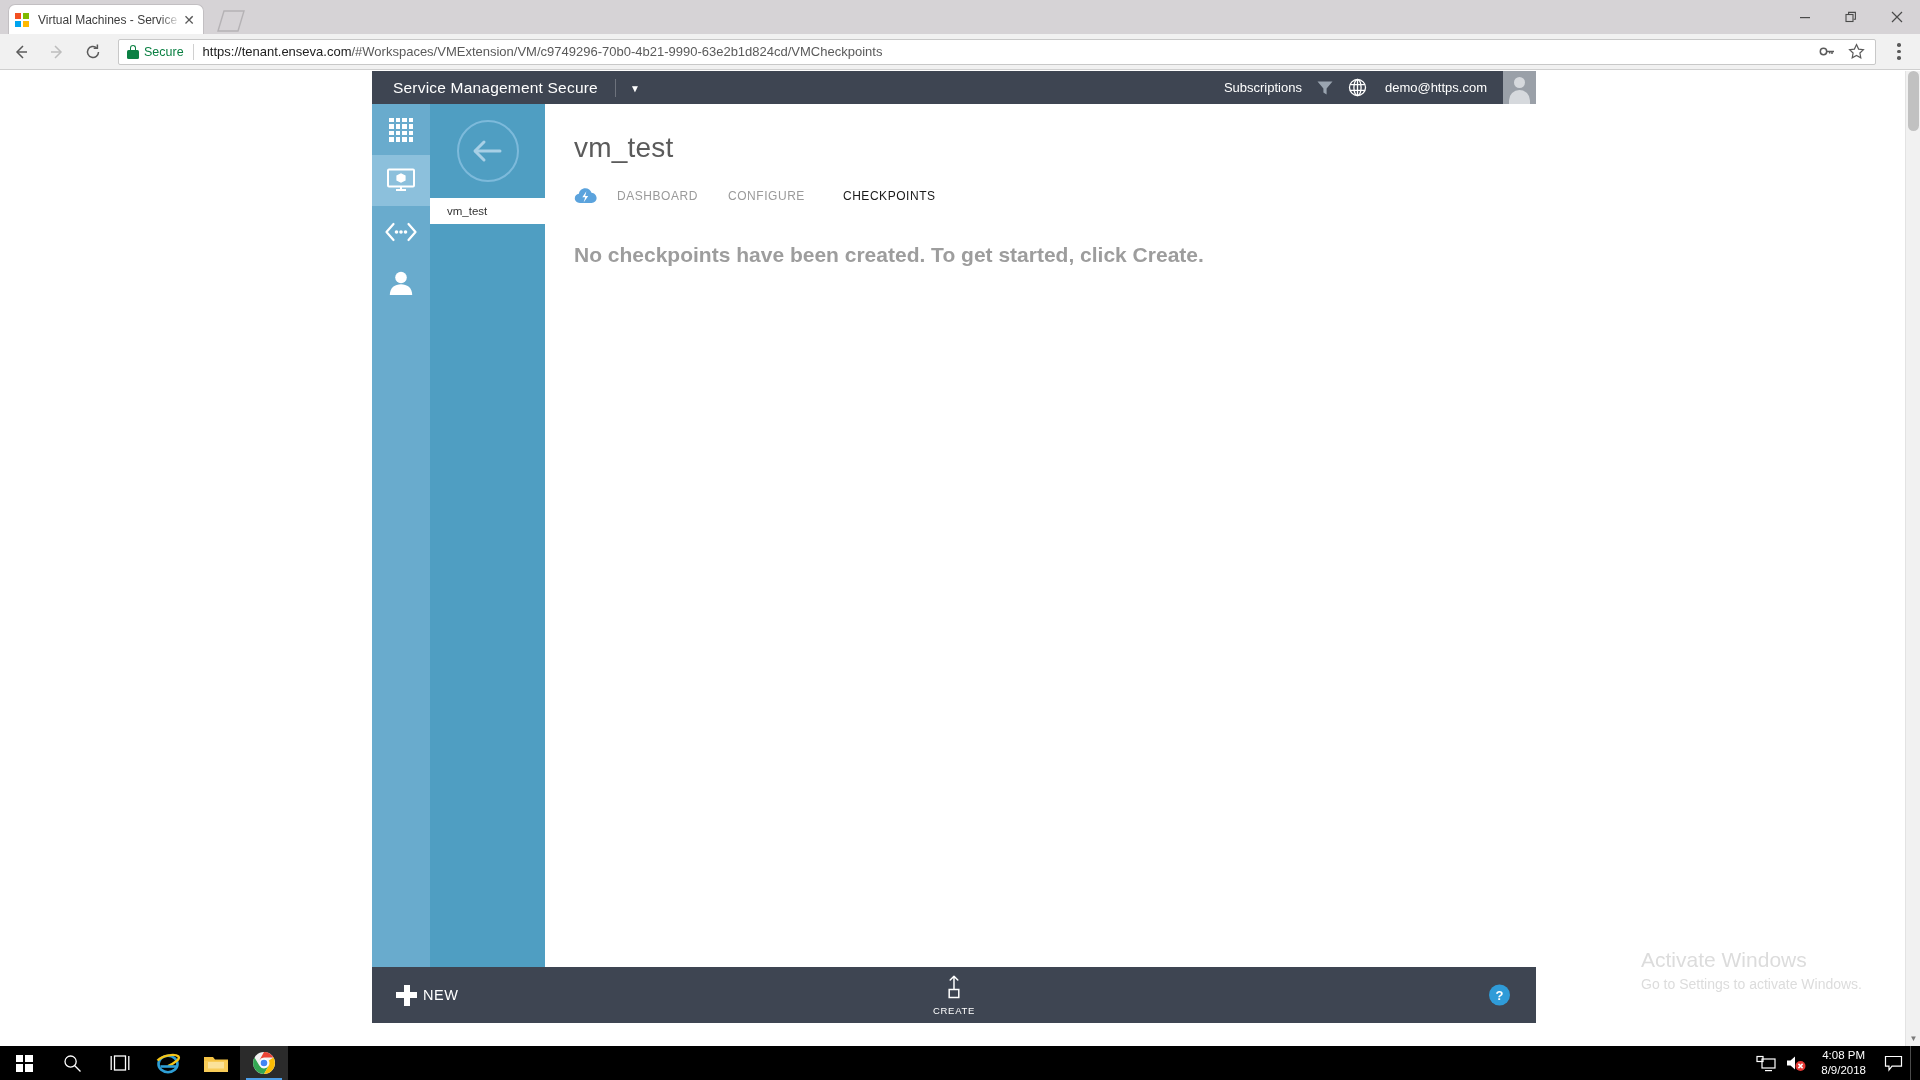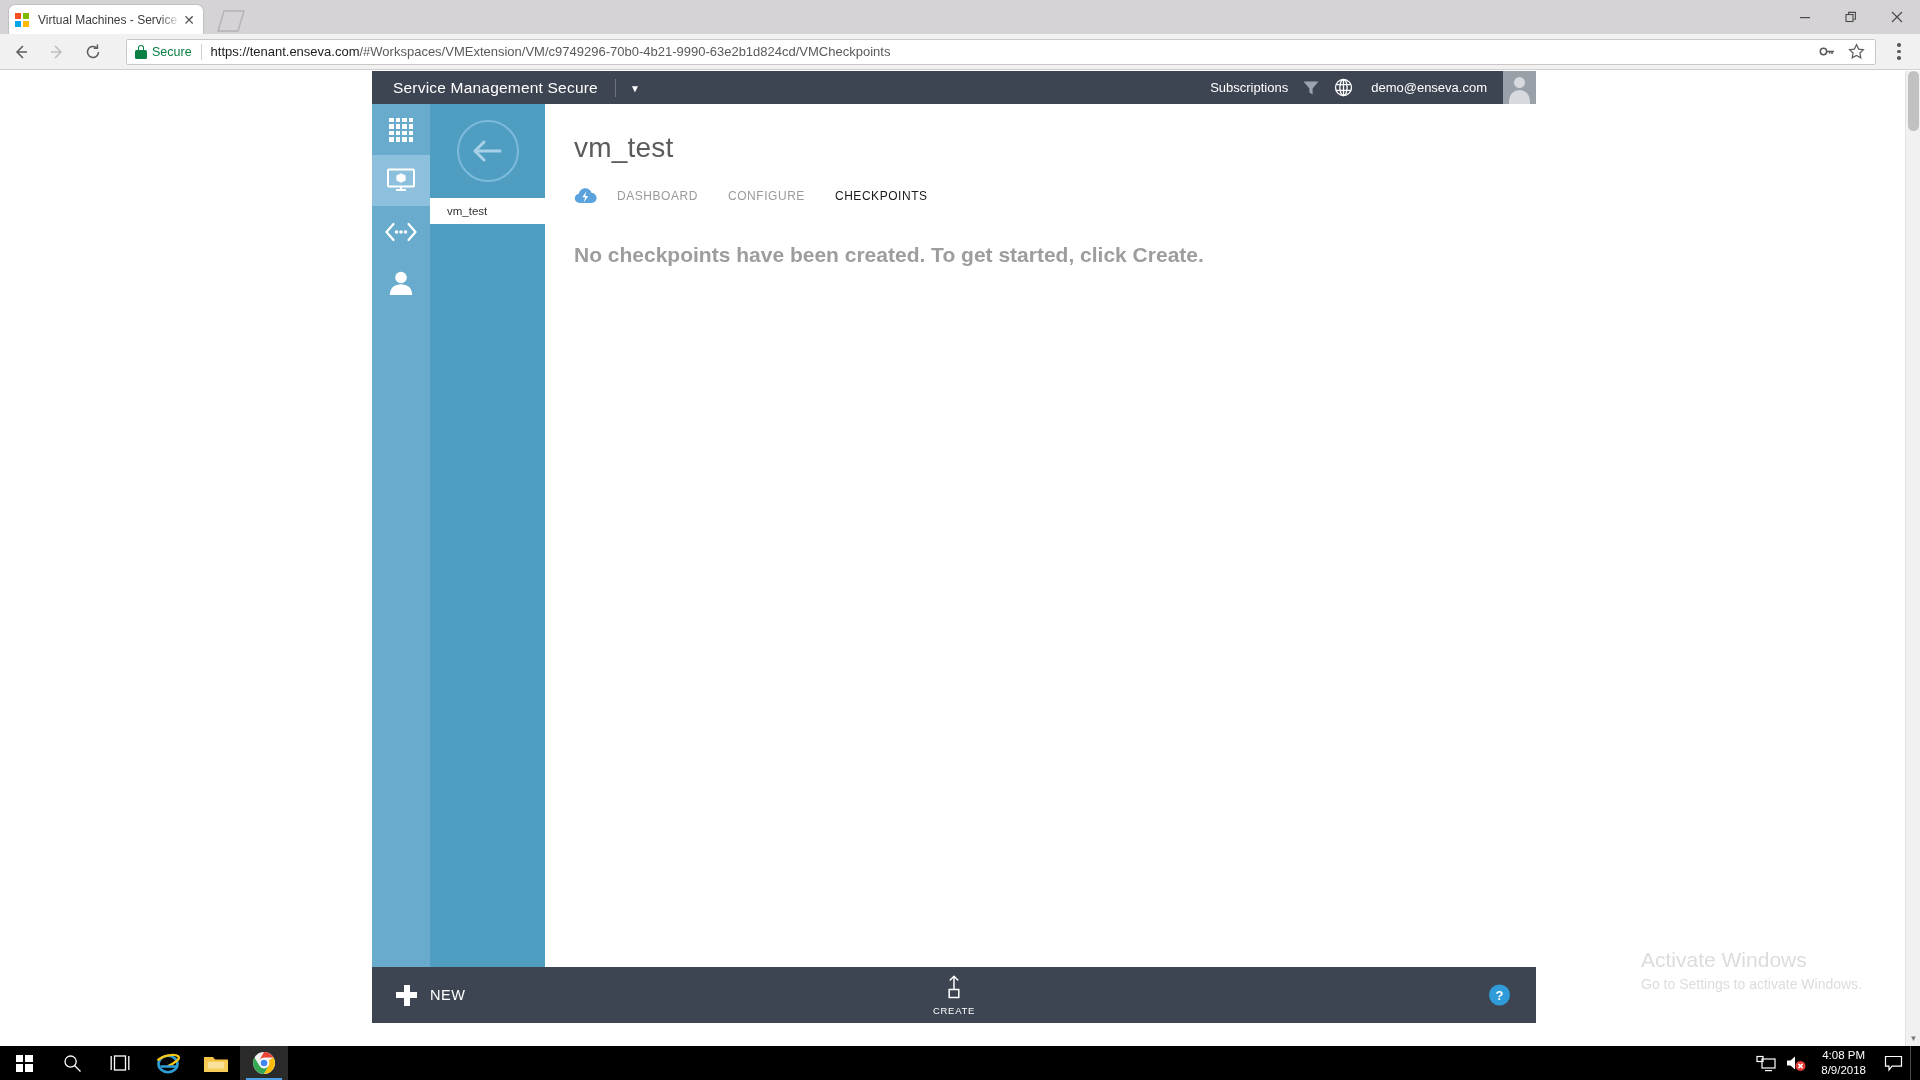--- a/index.html
+++ b/index.html
@@ -52,21 +52,21 @@
   
   .toolbar {
     position: absolute; top: 34px; left: 0; width: 1920px; height: 36px;
     background: #f1f1f1; border-bottom: 1px solid #cfcfcf;
     display: flex; align-items: center;
   }
   .navbtn { width: 30px; height: 30px; margin-left: 6px; display: flex; align-items: center; justify-content: center; color: #5a5a5a; }
   .navbtn.disabled { color: #bdbdbd; }
   .navbtn svg { display: block; }
   .omnibox {
-    flex: 1 1 auto; height: 26px; margin: 0 8px 0 18px;
+    flex: 1 1 auto; height: 26px; margin: 0 8px 0 10px;
     background: #ffffff; border: 1px solid #c8c8c8; border-radius: 2px;
     display: flex; align-items: center; padding: 0 6px;
   }
   .lock-icon { width: 12px; height: 14px; position: relative; margin: 0 5px 0 2px; }
   .lock-icon .body { position: absolute; left: 0; bottom: 0; width: 12px; height: 9px; background: #0b8043; border-radius: 1.5px;}
   .lock-icon .shackle { position: absolute; left: 3px; top: 0; width: 6px; height: 7px; border: 1.6px solid #0b8043; border-bottom: none; border-top-left-radius: 4px; border-top-right-radius: 4px;}
   .secure-label { font-size: 12.5px; color: #0b8043; margin-right: 9px; }
   .omnibox-sep { width: 1px; height: 16px; background: #d0d0d0; margin-right: 9px; }
   .url { font-size: 13px; color: #5a5a5a; white-space: nowrap; }
   .url b { color: #202020; font-weight: normal; }
@@ -140,30 +140,30 @@
     position: absolute; left: 173px; top: 33px; width: 991px; height: 919px;
     background: #ffffff;
   }
   .vm-title { font-size: 28px; color: #5b5b5b; font-weight: normal; margin: 28px 0 0 29px; letter-spacing: .2px;}
   .tabs { display: flex; align-items: center; margin: 22px 0 0 29px; }
   .vm-cloud-icon { width: 24px; height: 20px; margin-right: 19px; }
   .vm-cloud-icon svg { display: block; }
   .tab-link {
     font-size: 12px; color: #9a9a9a; letter-spacing: .55px; margin-right: 30px; white-space: nowrap;
   }
-  .tab-link.active { color: #1a1a1a; }
+  .tab-link.active { color: #1a1a1a; margin-left: 8px; }
   .empty-msg { font-size: 21px; color: #9d9d9d; margin: 37px 0 0 29px; font-weight: bold; }
 
   
   .cmdbar {
     position: absolute; left: 0; bottom: 0; width: 1164px; height: 56px;
     background: #3e4552;
   }
   .cmd-new {
-    position: absolute; left: 24px; top: 0; height: 56px; display: flex; align-items: center; gap: 13px;
+    position: absolute; left: 24px; top: 0; height: 56px; display: flex; align-items: center; gap: 6px;
   }
   .plus-icon { width: 21px; height: 21px; position: relative; }
   .plus-icon i { position: absolute; background: #ffffff; }
   .plus-icon i:first-child { left: 0; top: 7.5px; width: 21px; height: 6px; }
   .plus-icon i:last-child { left: 7.5px; top: 0; width: 6px; height: 21px; }
   .cmd-new-label { font-size: 14.5px; color: #ffffff; letter-spacing: .6px; }
   .cmd-create {
     position: absolute; left: 50%; transform: translateX(-50%); top: 8px;
     display: flex; flex-direction: column; align-items: center; gap: 5px;
   }
@@ -309,21 +309,21 @@
                 <path d="M1.5 1.5 H16.5 L10.6 8.4 V14.5 L7.4 12.4 V8.4 Z" fill="#9aa4b0"></path>
               </svg>
           </span>
           <span class="hdr-icon">
             <svg width="19" height="19" viewBox="0 0 19 19">
               <circle cx="9.5" cy="9.5" r="8" fill="none" stroke="#ffffff" stroke-width="1.3"></circle>
               <ellipse cx="9.5" cy="9.5" rx="3.6" ry="8" fill="none" stroke="#ffffff" stroke-width="1.3"></ellipse>
               <path d="M1.9 6.6 H17.1 M1.9 12.4 H17.1 M9.5 1.5 V17.5" stroke="#ffffff" stroke-width="1.3" fill="none"></path>
             </svg>
           </span>
-          <span class="hdr-user">demo@enseva.com</span>
+          <span class="hdr-user">demo@https.com</span>
           <span class="hdr-avatar">
             <span class="head"></span>
               <span class="body"></span>
           </span>
         </div>
       </div>
 
       <div class="rail">
         <div class="rail-item">
           <span class="grid-icon">

